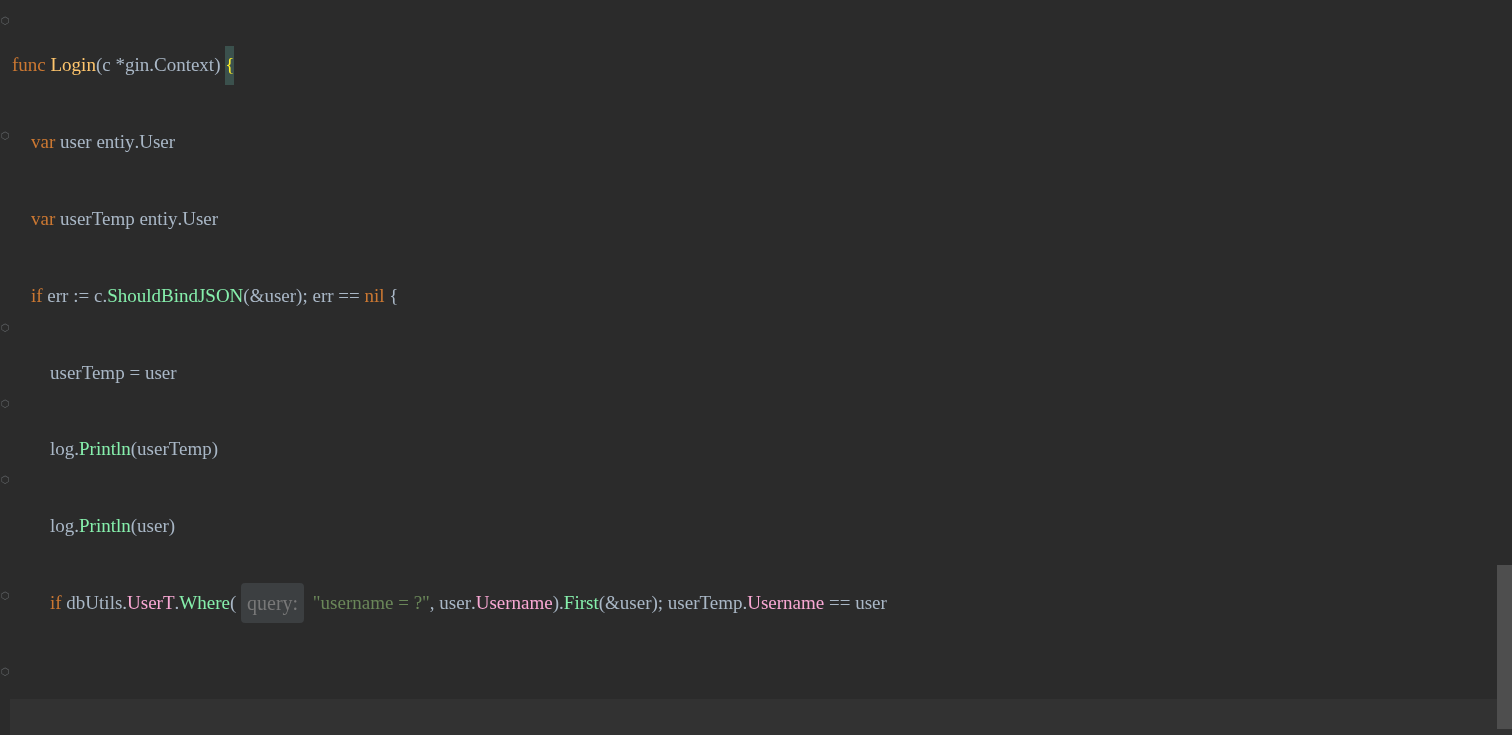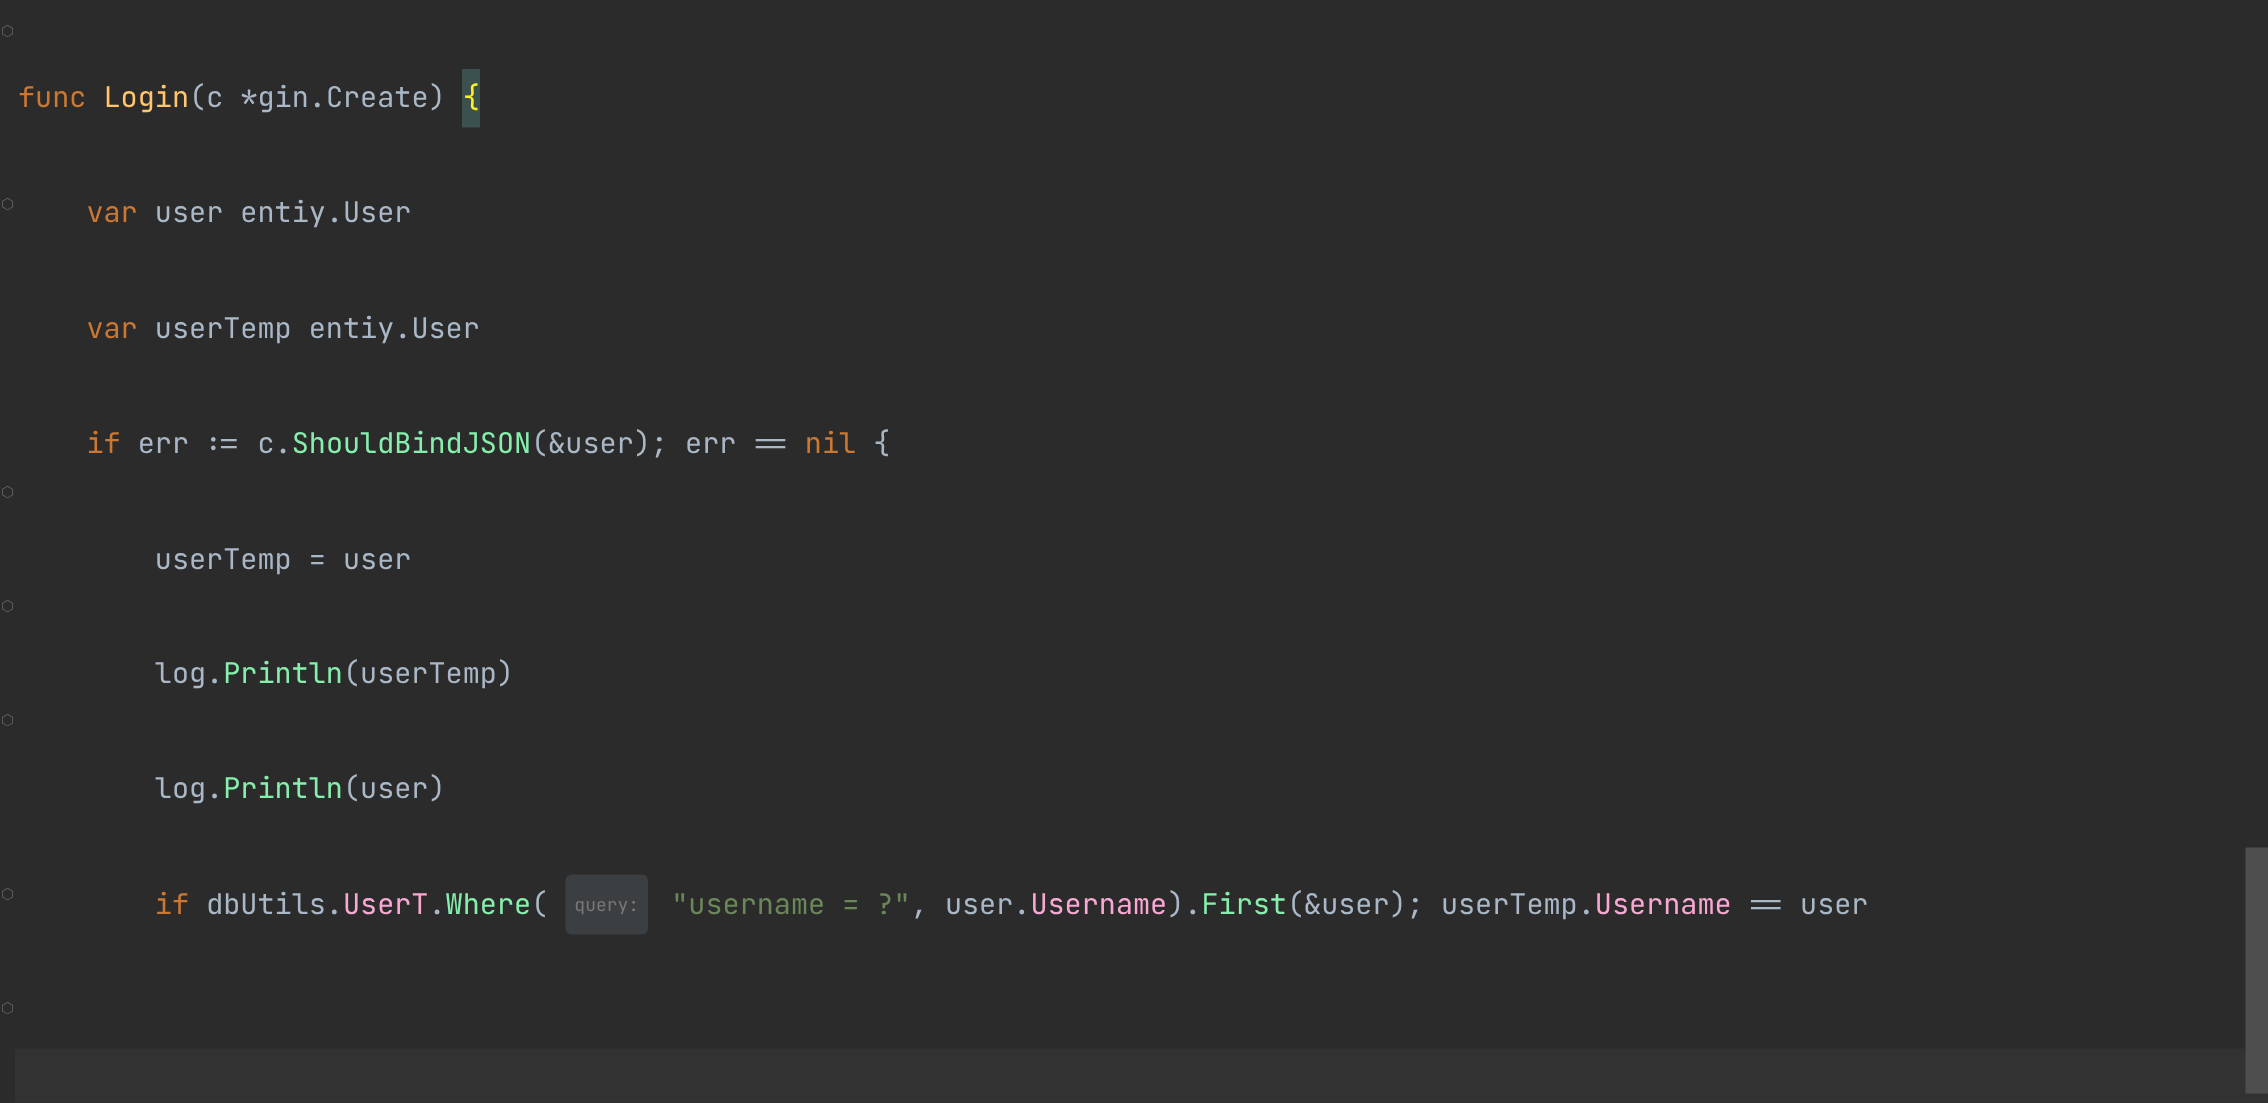--- a/index.html
+++ b/index.html
@@ -36,36 +36,37 @@
     }
     .editor {
       padding: 8px 0 0 12px;
       line-height: 38.4px;
       white-space: pre;
     }
     .line {
       height: 38.4px;
       display: flex;
       align-items: center;
+      font-family: Liberation Serif, serif;
     }
     .keyword { color: #cc7832; }
     .funcname { color: #ffc66d; }
     .method { color: #86efac; }
     .field { color: #f9a8d4; }
     .string { color: #6a8759; }
     .comment { color: #808080; }
     .operator { color: #a9b7c6; }
     .paren { color: #a9b7c6; }
     .brace-highlight { background: #3b514d; color: #ffef28; }
     .param-hint {
       background: #3c3f41;
       color: #787878;
       border-radius: 4px;
       padding: 1px 6px;
-      font-size: 12px;
+      font-size: 20px;
       margin-right: 4px;
     }
     .identifier { color: #a9b7c6; }
     .scrollbar-track {
       position: absolute;
       right: 0;
       top: 0;
       width: 15px;
       height: 100%;
       background: transparent;
@@ -87,21 +88,21 @@
       background: #323232;
       z-index: -1;
     }
   </style>
 </head>
 <body>
 
 <div class="caret-line" style="top:699px;"></div>
 
 <div class="editor">
-<div class="line"><span class="keyword">func</span><span> </span><span class="funcname">Login</span><span class="paren">(</span><span class="identifier">c</span><span> </span><span class="operator">*</span><span class="identifier">gin</span><span class="operator">.</span><span class="identifier">Create</span><span class="paren">)</span><span> </span><span class="brace-highlight">{</span></div>
+<div class="line"><span class="keyword">func</span><span> </span><span class="funcname">Login</span><span class="paren">(</span><span class="identifier">c</span><span> </span><span class="operator">*</span><span class="identifier">gin</span><span class="operator">.</span><span class="identifier">Context</span><span class="paren">)</span><span> </span><span class="brace-highlight">{</span></div>
 <div class="line"><span>    </span><span class="keyword">var</span><span> </span><span class="identifier">user</span><span> </span><span class="identifier">entiy</span><span class="operator">.</span><span class="identifier">User</span></div>
 <div class="line"><span>    </span><span class="keyword">var</span><span> </span><span class="identifier">userTemp</span><span> </span><span class="identifier">entiy</span><span class="operator">.</span><span class="identifier">User</span></div>
 <div class="line"><span>    </span><span class="keyword">if</span><span> </span><span class="identifier">err</span><span> </span><span class="operator">:=</span><span> </span><span class="identifier">c</span><span class="operator">.</span><span class="method">ShouldBindJSON</span><span class="paren">(</span><span class="identifier">&amp;user</span><span class="paren">)</span><span class="operator">;</span><span> </span><span class="identifier">err</span><span> </span><span class="operator">==</span><span> </span><span class="keyword">nil</span><span> </span><span class="paren">{</span></div>
 <div class="line"><span>        </span><span class="identifier">userTemp</span><span> </span><span class="operator">=</span><span> </span><span class="identifier">user</span></div>
 <div class="line"><span>        </span><span class="identifier">log</span><span class="operator">.</span><span class="method">Println</span><span class="paren">(</span><span class="identifier">userTemp</span><span class="paren">)</span></div>
 <div class="line"><span>        </span><span class="identifier">log</span><span class="operator">.</span><span class="method">Println</span><span class="paren">(</span><span class="identifier">user</span><span class="paren">)</span></div>
 <div class="line"><span>        </span><span class="keyword">if</span><span> </span><span class="identifier">dbUtils</span><span class="operator">.</span><span class="field">UserT</span><span class="operator">.</span><span class="method">Where</span><span class="paren">(</span><span> </span><span class="param-hint">query:</span><span> </span><span class="string">"username = ?"</span><span class="operator">,</span><span> </span><span class="identifier">user</span><span class="operator">.</span><span class="field">Username</span><span class="paren">)</span><span class="operator">.</span><span class="method">First</span><span class="paren">(</span><span class="identifier">&amp;user</span><span class="paren">)</span><span class="operator">;</span><span> </span><span class="identifier">userTemp</span><span class="operator">.</span><span class="field">Username</span><span> </span><span class="operator">==</span><span> </span><span class="identifier">user</span></div>
 
 
 

